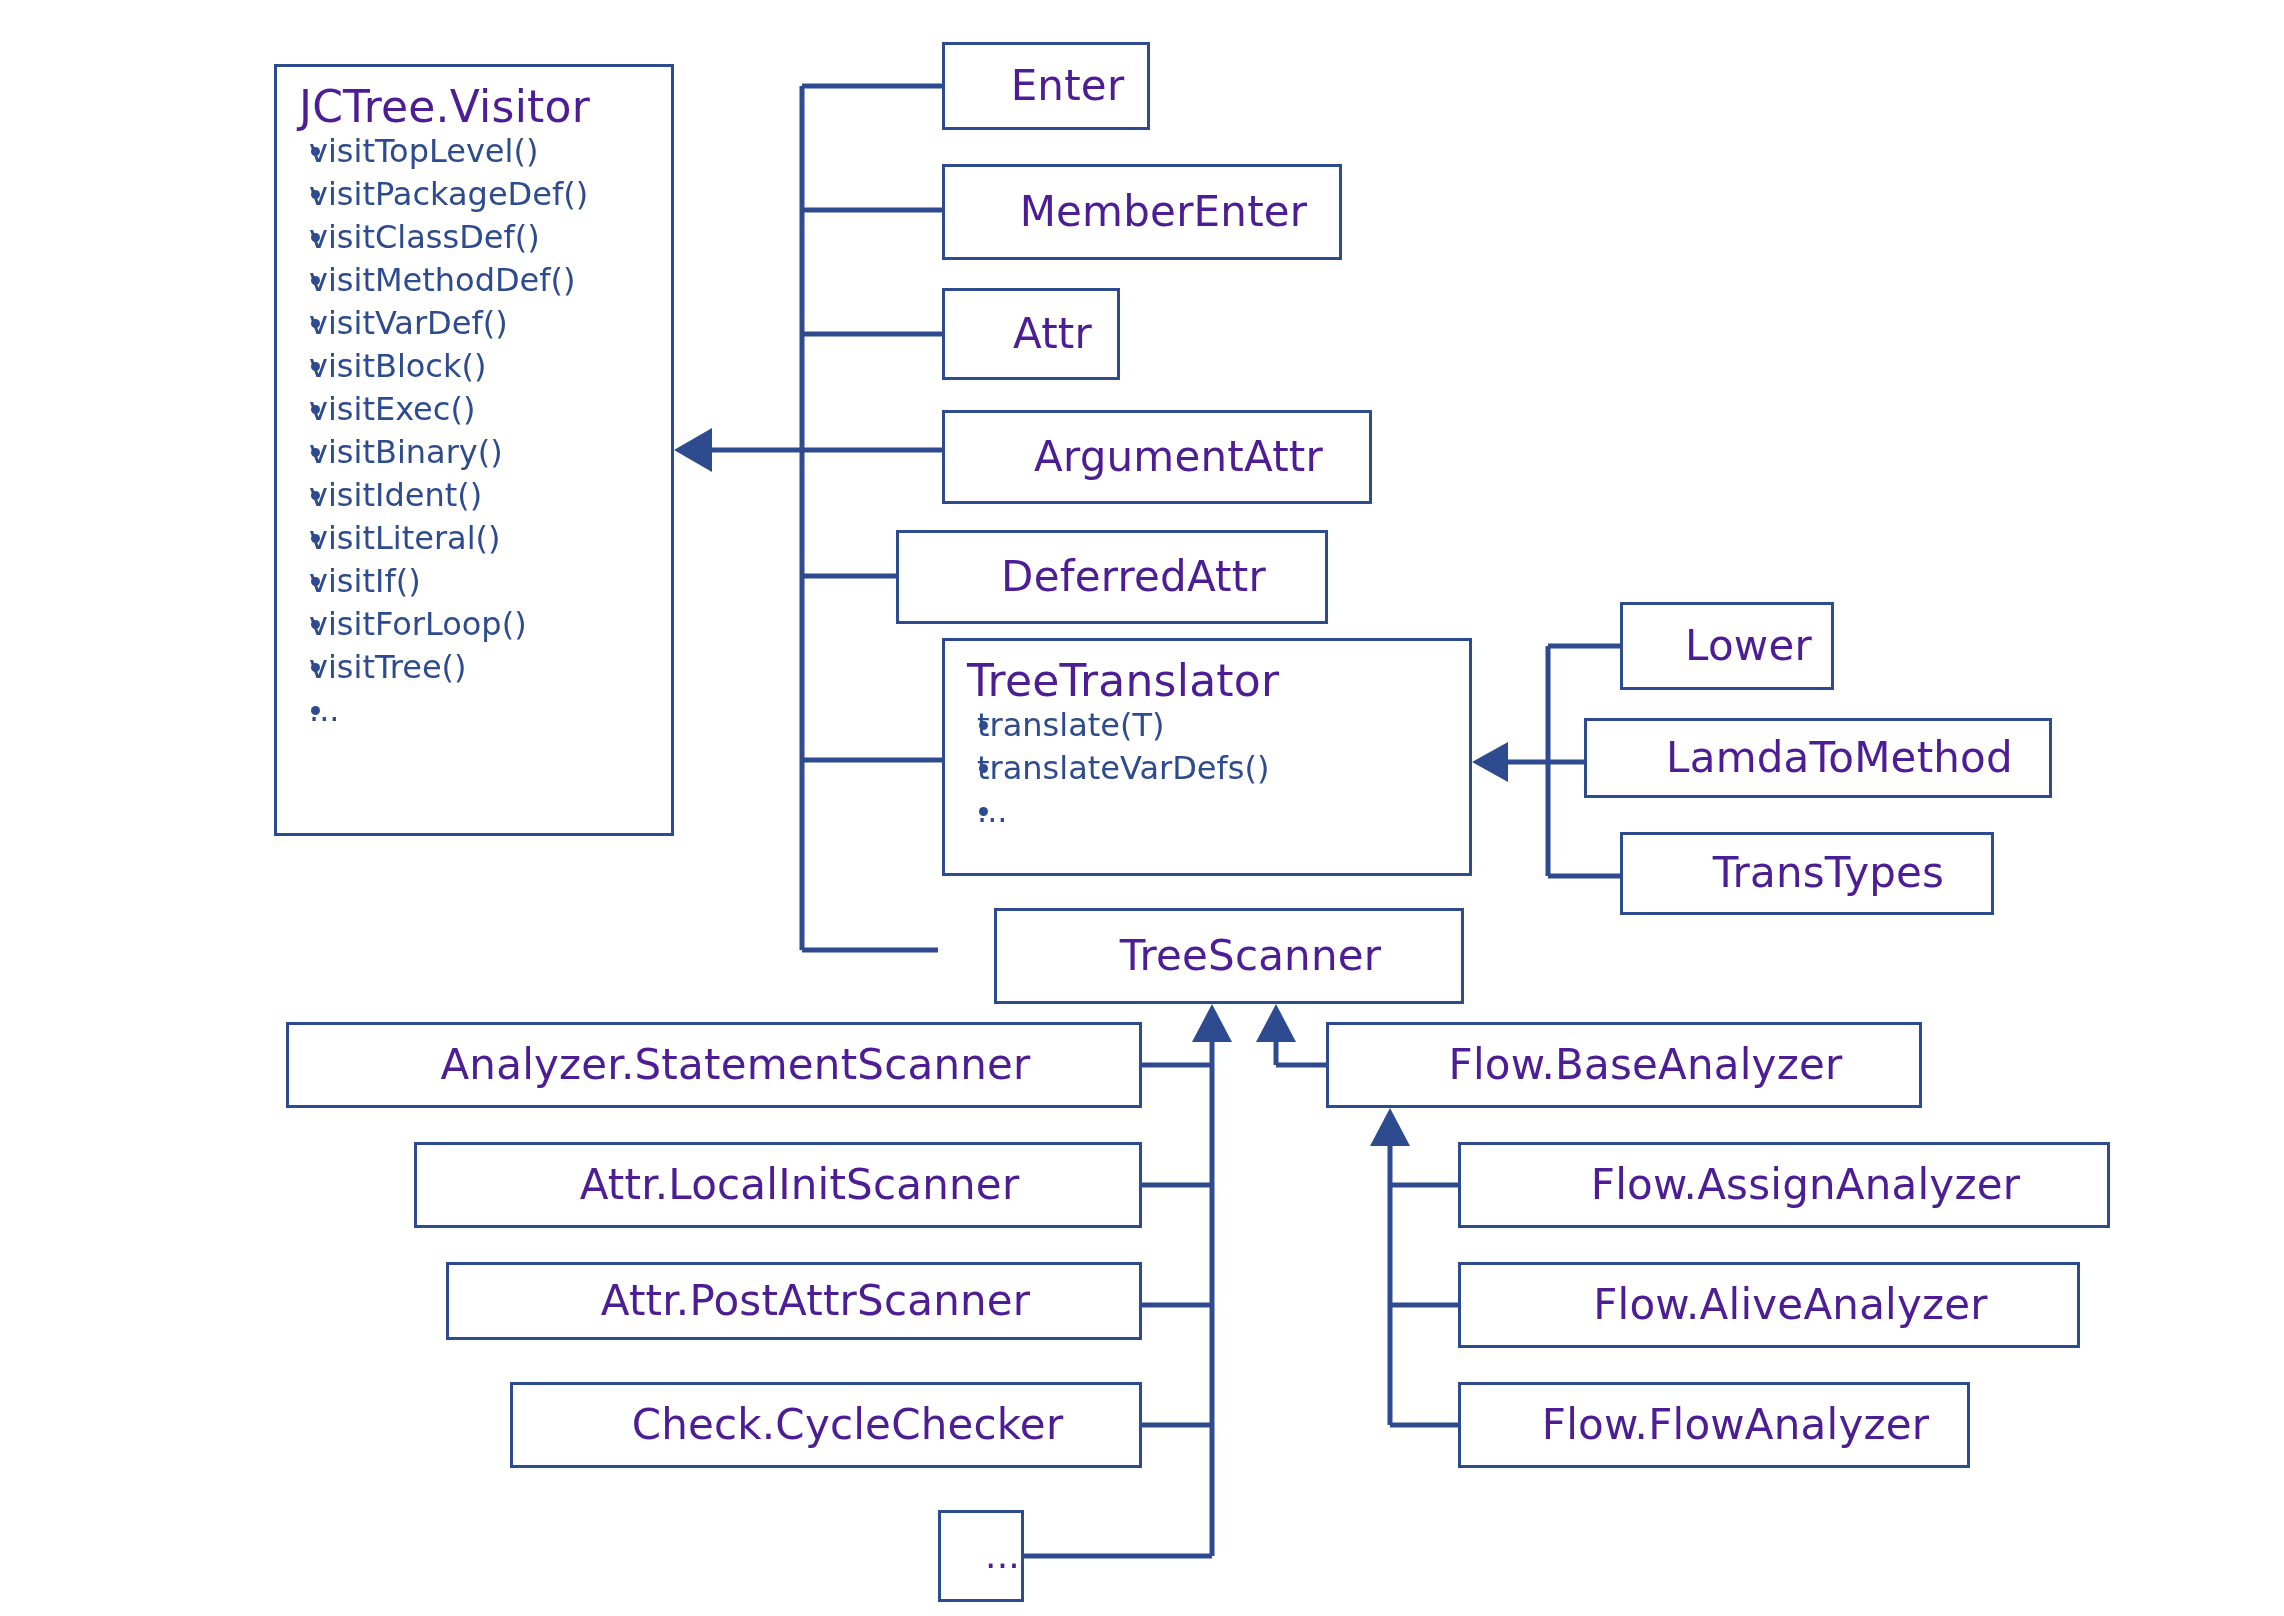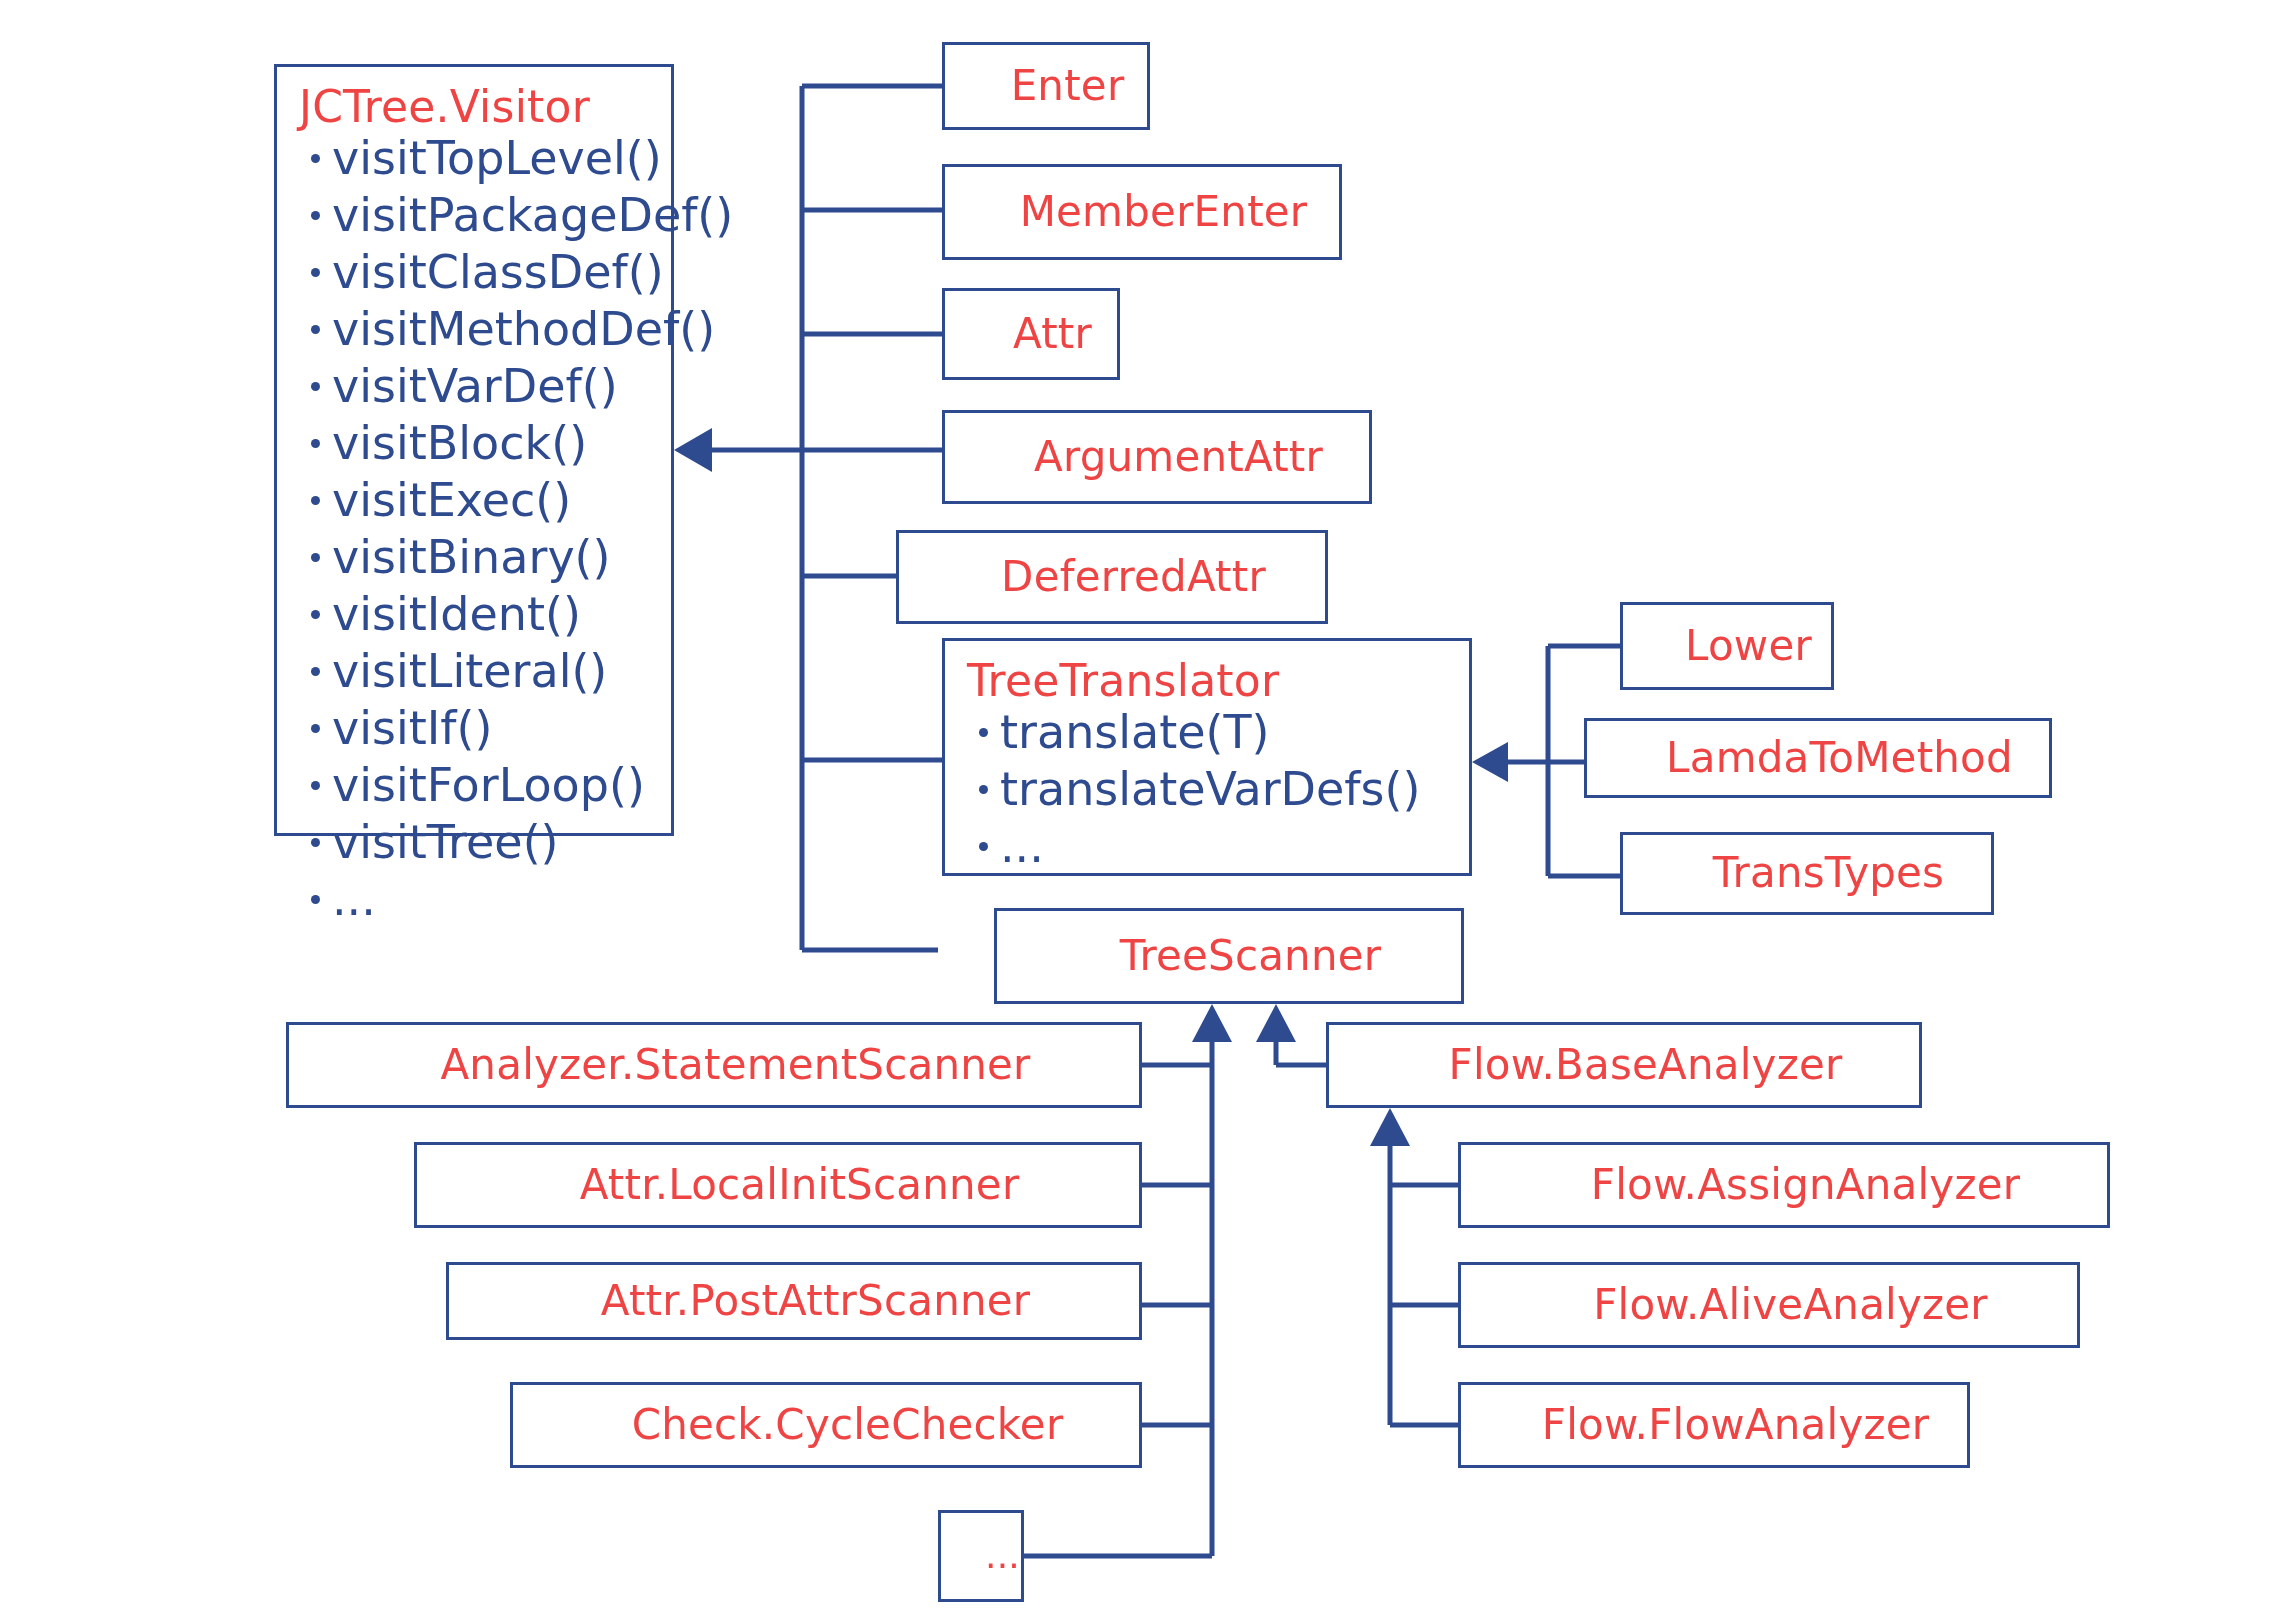--- a/index.html
+++ b/index.html
@@ -28,21 +28,21 @@
   }
   .node {
     position: absolute;
     box-sizing: border-box;
     border: 3px solid #2e4b8f;
     background: #ffffff;
     color: #2e4b8f;
   }
   .node-title {
     font-family: "DejaVu Sans", sans-serif;
-    color: #ef4444;
+    color: #4c1d95;
     white-space: nowrap;
     letter-spacing: 0.2px;
   }
   
   .node.simple {
     display: flex;
     align-items: center;
     justify-content: center;
     padding-left: 43px;
   }
@@ -64,24 +64,24 @@
     line-height: 1.1;
     padding: 0 0 4px 22px;
   }
   .member-list {
     list-style: none;
     margin: 0;
     padding: 0;
   }
   .member-list li {
     position: relative;
-    font-size: 46px;
+    font-size: 32px;
     line-height: 1.0;
     color: #2e4b8f;
-    padding: 0 0 0 55px;
+    padding: 0 0 0 32px;
     margin: 0 0 11px 0;
     white-space: nowrap;
   }
   .member-list li::before {
     content: "";
     position: absolute;
     left: 34px;
     top: 50%;
     width: 9px;
     height: 9px;

